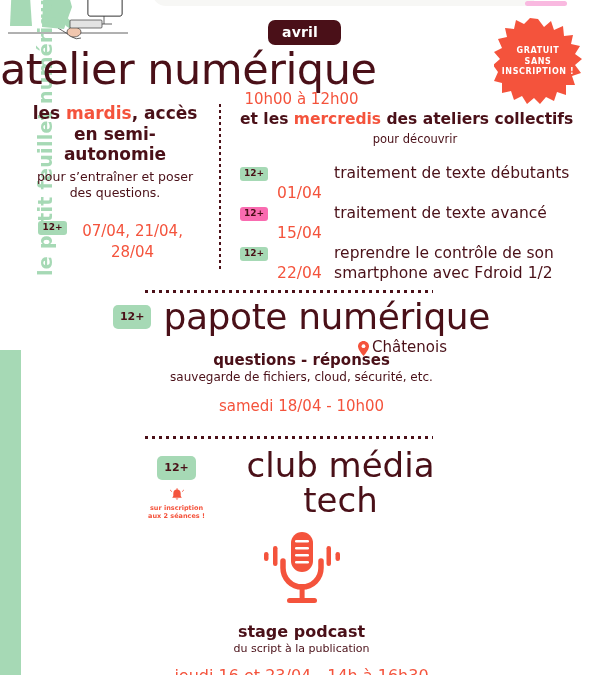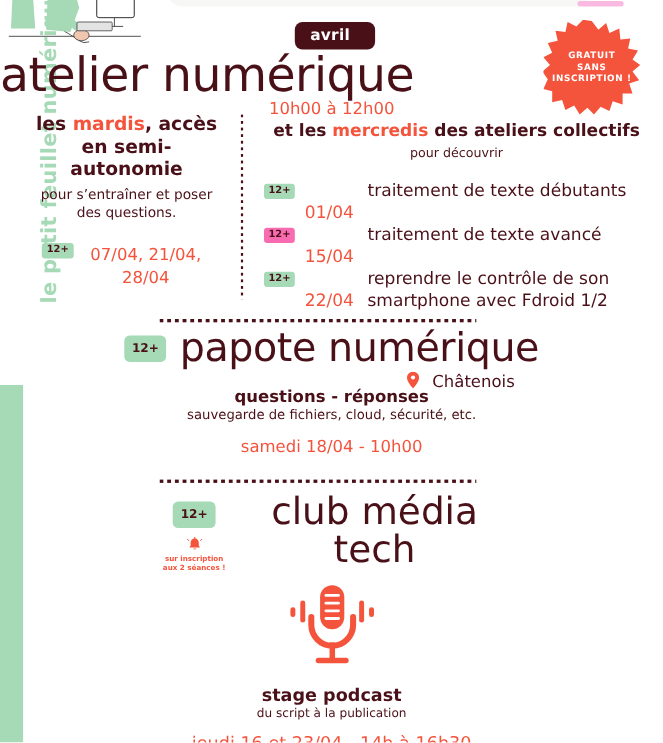--- a/index.html
+++ b/index.html
@@ -77,21 +77,21 @@
   }
   .dates-left .dtxt{text-align:center;width:118px;}
 
   .vdots{
     position:absolute;left:219px;top:104px;width:2px;height:168px;
     background-image:linear-gradient(#4a1018 50%,rgba(0,0,0,0) 0%);
     background-size:2px 6px;background-repeat:repeat-y;
   }
 
   .col-right{position:absolute;left:240px;top:110px;width:350px;}
-  .r1{font-size:15.5px;font-weight:700;color:#4a1018;text-align:center;line-height:1.24;}
+  .r1{font-size:15.5px;font-weight:700;color:#4a1018;text-align:left;line-height:1.24;}
   .r1 .hl{color:#f4533c;}
   .r2{font-size:11.5px;color:#4a1018;text-align:center;margin-top:3px;}
 
   .wslist{margin-top:18px;}
   .wrow{display:flex;align-items:flex-start;margin-bottom:2px;}
   .wrow .badge{margin-top:3px;flex:0 0 auto;}
   .wdate{color:#f4533c;font-size:15.5px;margin-left:9px;width:50px;flex:0 0 auto;margin-top:20px;}
   .wname{color:#4a1018;font-size:15.5px;margin-left:7px;line-height:1.28;}
 
   
@@ -108,22 +108,22 @@
     position:absolute;height:3px;
     background-image:linear-gradient(90deg,#4a1018 50%,rgba(0,0,0,0) 0%);
     background-size:7px 3px;background-repeat:repeat-x;
   }
 
   
   .papote-wrap{position:absolute;left:0;top:296px;width:603px;}
   .papote-row{display:flex;align-items:center;justify-content:center;gap:12px;}
   .papote-title{font-size:36px;color:#4a1018;letter-spacing:-.4px;}
   .chat-loc{
-    position:absolute;left:370px;top:338px;
-    font-size:15px;color:#4a1018;display:flex;align-items:flex-start;gap:12px;
+    position:absolute;left:358px;top:338px;
+    font-size:15px;color:#4a1018;display:flex;align-items:flex-end;gap:3px;
   }
   .pin{width:11px;height:15px;display:inline-block;}
   .papote-q{
     margin-top:14px;text-align:center;font-size:15px;font-weight:700;color:#4a1018;
   }
   .papote-s{
     margin-top:1px;text-align:center;font-size:12px;color:#4a1018;
   }
   .papote-d{
     margin-top:13px;text-align:center;font-size:15px;color:#f4533c;

